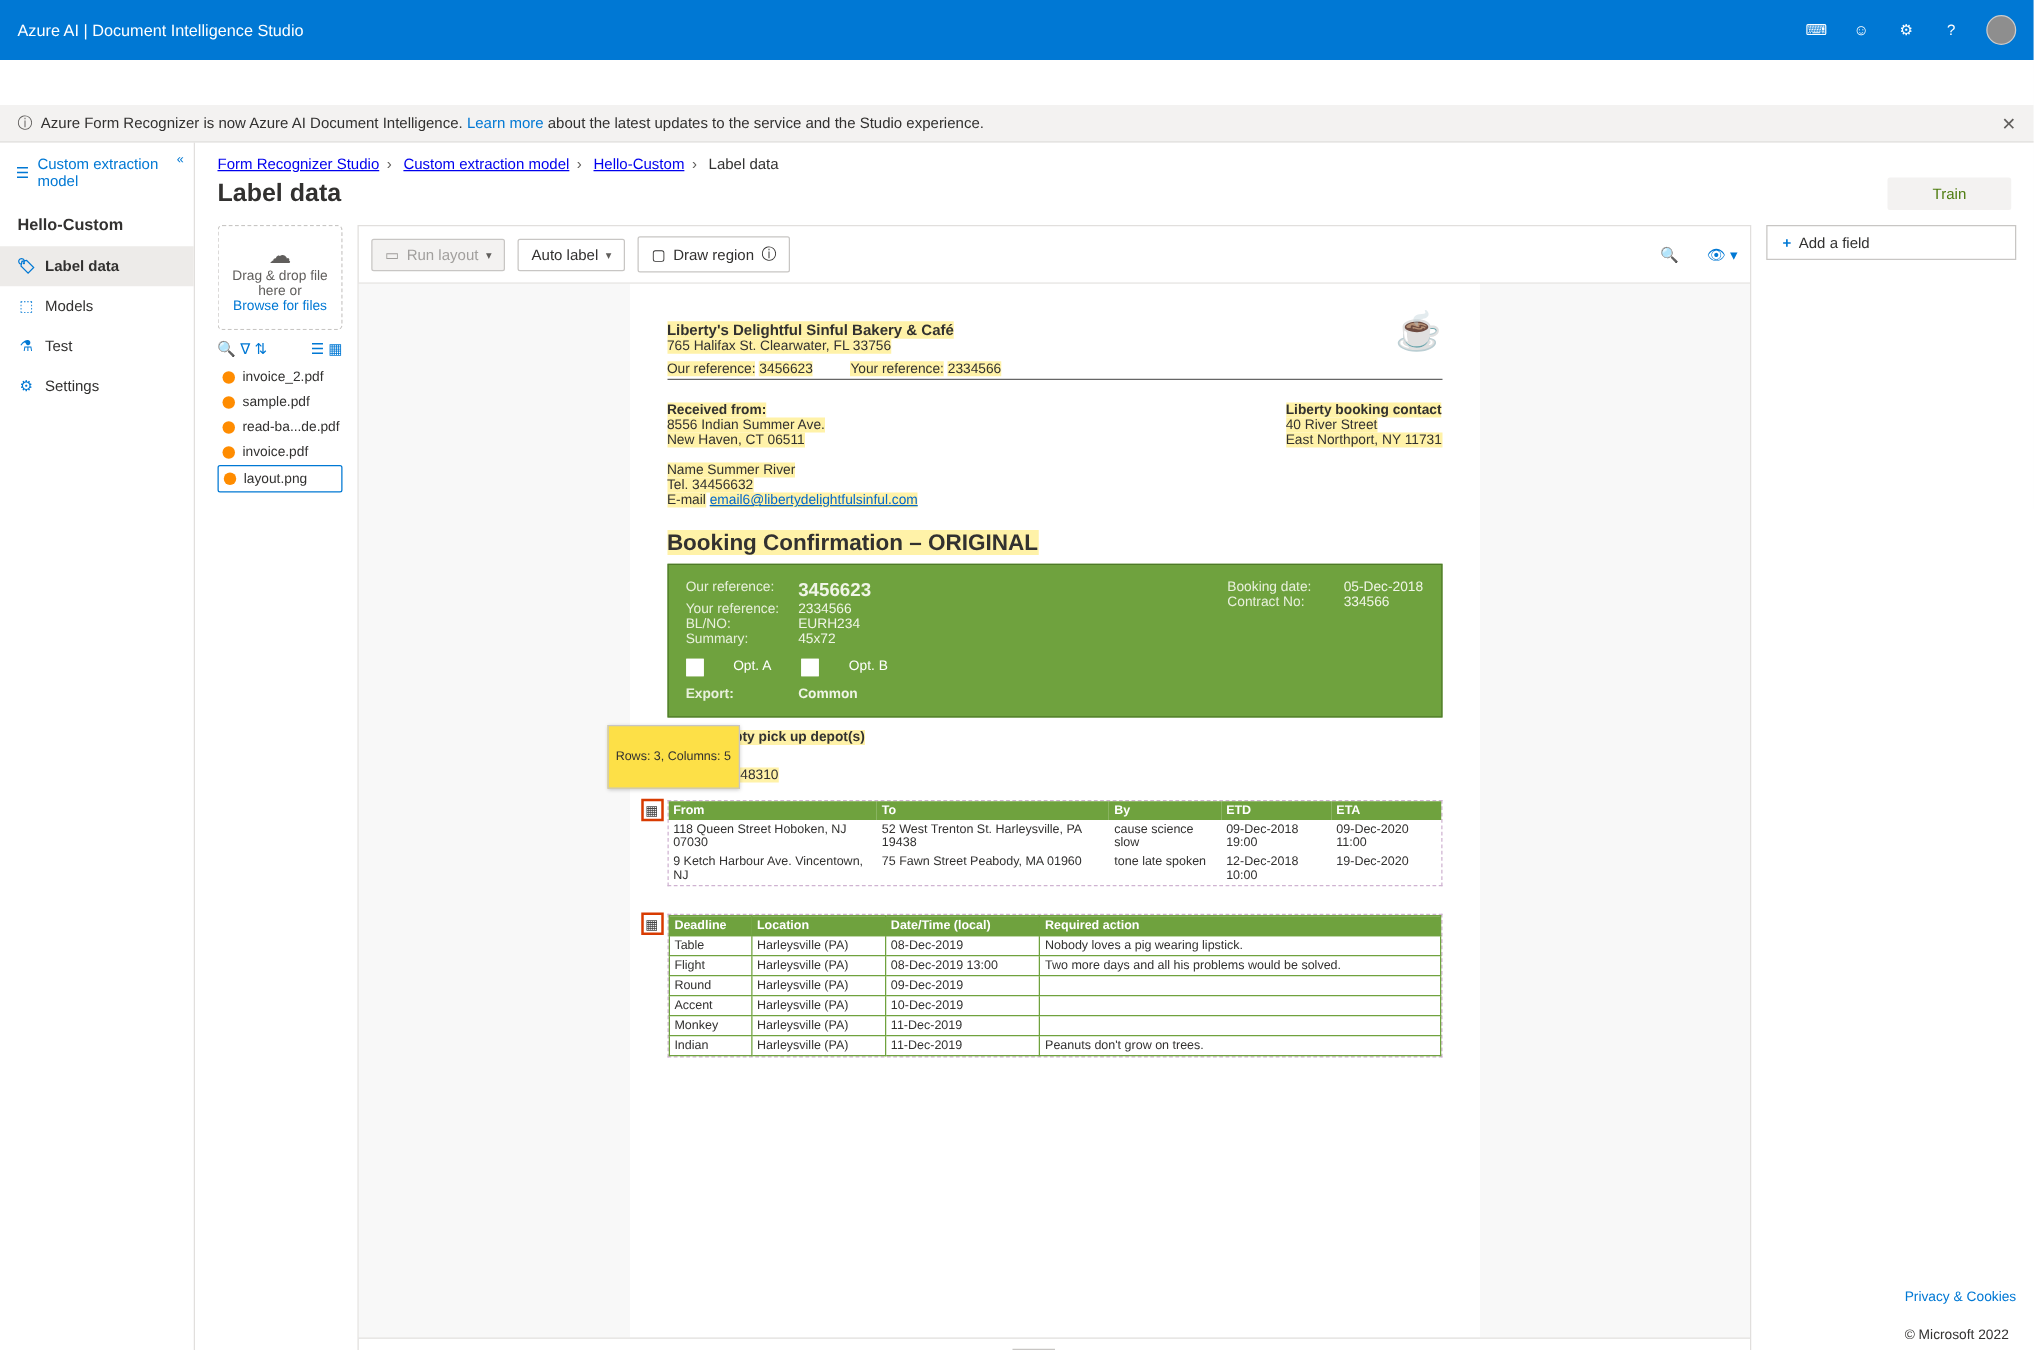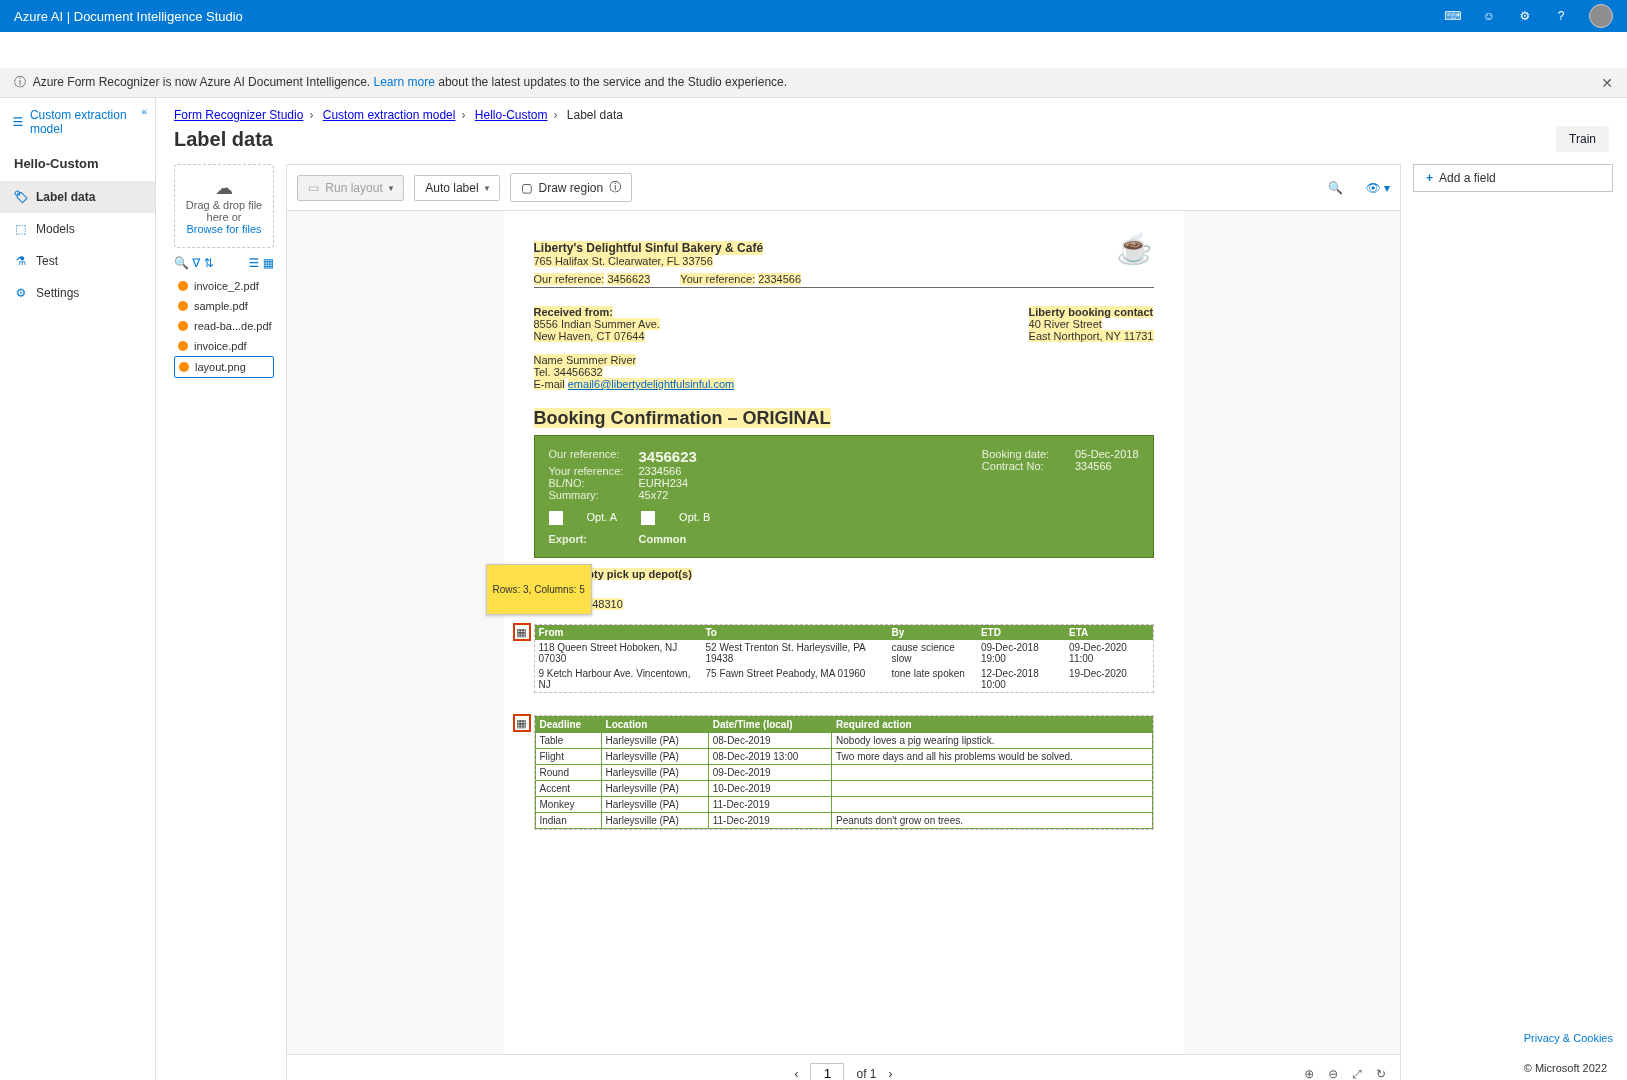--- a/index.html
+++ b/index.html
@@ -1,17 +1,17 @@
 <!DOCTYPE html>
 <html><head>
 <meta charset="utf-8">
 <style>
 * { box-sizing: border-box; margin: 0; padding: 0; }
 body { font-family: "Segoe UI", sans-serif; font-size: 12px; color: #323130; background: #fff; }
-.topbar { background: #0078d4; color: #fff; height: 32px; display: flex; align-items: center; padding: 0 14px; justify-content: space-between; }
+.topbar { background: #0078d4; color: #fff; height: 48px; display: flex; align-items: center; padding: 0 14px; justify-content: space-between; }
 .topbar-left { font-size: 13px; }
 .topbar-right { display: flex; align-items: center; gap: 20px; }
 .topbar-icon { width: 16px; height: 16px; cursor: pointer; display:flex; align-items:center; justify-content:center; color:#fff; }
 .avatar { width: 24px; height: 24px; border-radius: 50%; background: #8e8e8e; border: 1px solid #ccc; }
 .infobar { background: #f3f2f1; border-bottom: 1px solid #e1dfdd; padding: 6px 14px; font-size: 12px; display: flex; justify-content: space-between; align-items: center; margin-top: 36px; }
 .infobar a { color: #0078d4; text-decoration: none; }
 .infobar .close { cursor: pointer; font-size: 14px; color: #605e5c; }
 .main { display: flex; height: calc(100vh - 85px); }
 .sidebar { width: 156px; border-right: 1px solid #e1dfdd; display:flex; flex-direction:column; }
 .sidebar-header { padding: 10px 12px; color: #0078d4; font-size: 12px; display:flex; align-items:center; gap:6px; position:relative;}
@@ -19,21 +19,21 @@
 .sidebar-section-title { padding: 10px 14px; font-size: 13px; font-weight:600;}
 .sidebar-item { padding: 9px 14px; font-size: 12px; display:flex; align-items:center; gap:8px; cursor:pointer; }
 .sidebar-item.active { background: #edebe9; font-weight:600; }
 .sidebar-icon { width:14px; height:14px; display:inline-flex; align-items:center; justify-content:center; color:#0078d4;}
 .content { flex: 1; display: flex; flex-direction: column; }
 .breadcrumb { padding: 10px 18px 0; font-size: 12px; color: #0078d4; }
 .breadcrumb span.sep { color: #605e5c; margin: 0 6px; }
 .breadcrumb .current { color: #323130; }
 .page-title-row { display:flex; justify-content:space-between; align-items:center; padding: 4px 18px 12px;}
 .page-title { font-size: 20px; font-weight: 600; }
-.train-btn { background:#f3f2f1; color:#0f172a; border:none; padding:6px 13px; font-size:12px; border-radius:2px;}
+.train-btn { background:#f3f2f1; color:#4d7c0f; border:none; padding:6px 36px; font-size:12px; border-radius:2px;}
 .workspace { display:flex; flex:1; gap:12px; padding: 0 14px 0 18px; overflow:hidden;}
 .filelist-panel { width:100px; }
 .dropzone { border:1px dashed #c8c6c4; border-radius:4px; padding:12px 6px; text-align:center; font-size:11px; color:#605e5c; }
 .dropzone a { color:#0078d4; text-decoration:none; display:block;}
 .cloud-icon { font-size:18px; color:#605e5c; }
 .file-toolbar { display:flex; justify-content:space-between; margin:8px 0 6px; color:#0078d4;}
 .file-toolbar span { cursor:pointer; font-size:12px;}
 .file-item { display:flex; align-items:center; gap:6px; font-size:11px; padding:4px 4px; cursor:pointer; white-space:nowrap; overflow:hidden;}
 .file-item.selected { border:1.5px solid #0078d4; border-radius:2px;}
 .file-dot { width:10px; height:10px; border-radius:50%; background:#ff8c00; flex-shrink:0;}
@@ -209,21 +209,21 @@
             <div><span class="company-name hl">Liberty's Delightful Sinful Bakery &amp; Café</span></div>
             <div><span class="hl">765 Halifax St. Clearwater, FL 33756</span></div>
             <div class="refbar">
               <span><span class="hl">Our reference:</span> <span class="hl">3456623</span></span>
               <span><span class="hl">Your reference:</span> <span class="hl">2334566</span></span>
             </div>
             <div class="two-col">
               <div>
                 <div><b class="hl">Received from:</b></div>
                 <div><span class="hl">8556 Indian Summer Ave.</span></div>
-                <div><span class="hl">New Haven, CT 07644</span></div>
+                <div><span class="hl">New Haven, CT 06511</span></div>
                 <br>
                 <div><span class="hl">Name Summer River</span></div>
                 <div><span class="hl">Tel. 34456632</span></div>
                 <div><span class="hl">E-mail</span>&nbsp;<a class="email-link hl">email6@libertydelightfulsinful.com</a></div>
               </div>
               <div style="text-align:left;">
                 <div><b class="hl">Liberty booking contact</b></div>
                 <div><span class="hl">40 River Street</span></div>
                 <div><span class="hl">East Northport, NY 11731</span></div>
               </div>

